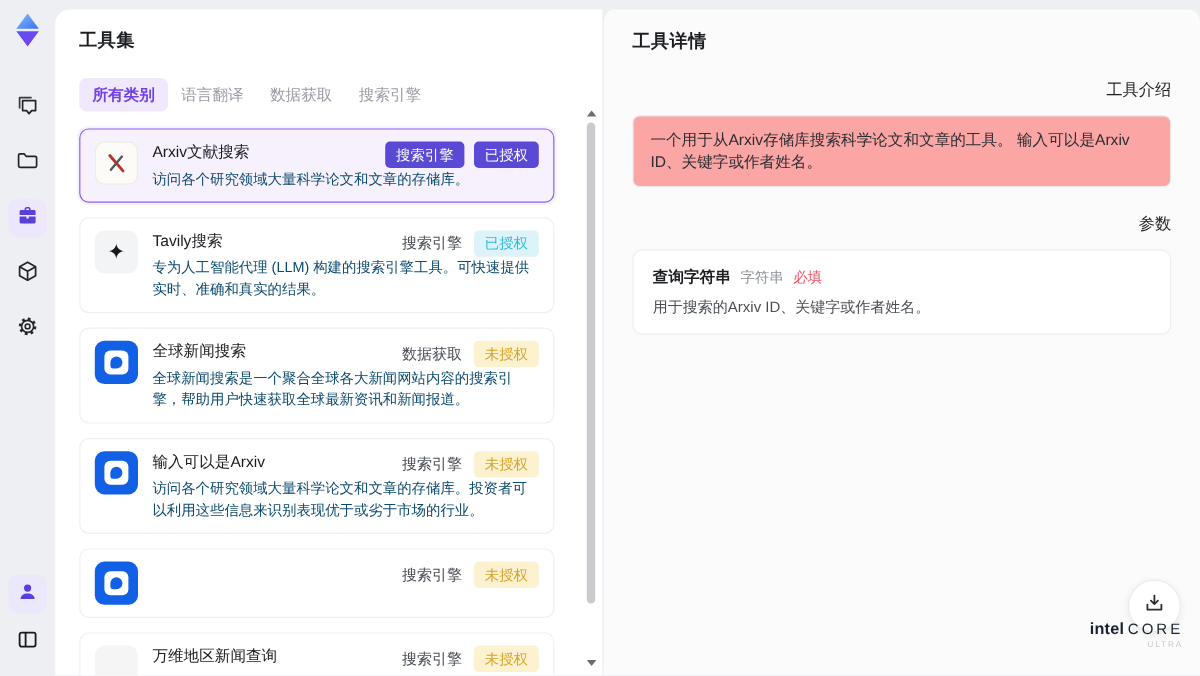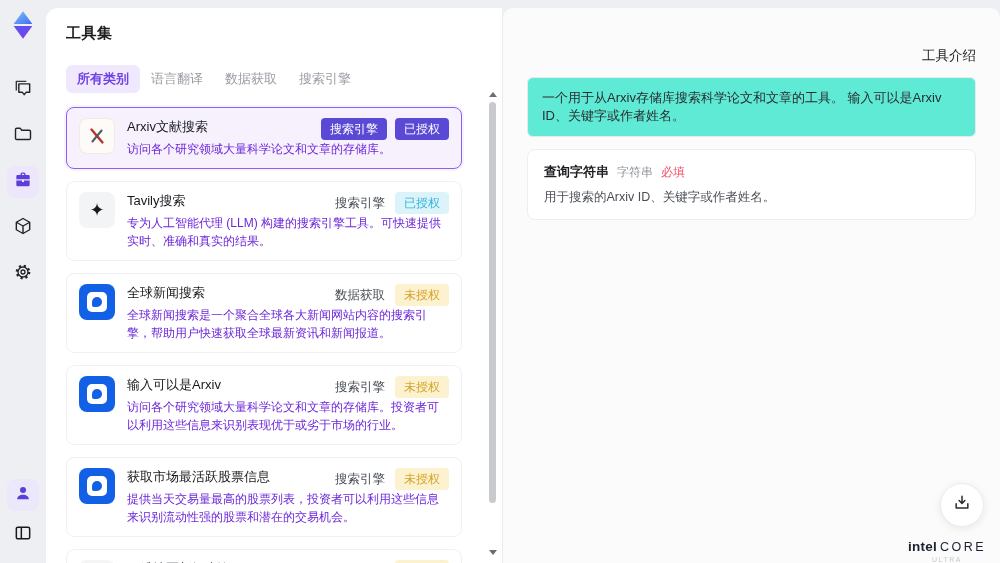--- a/index.html
+++ b/index.html
@@ -43,54 +43,54 @@
                display:flex; align-items:center; justify-content:center; font-size:18px; }
   .tool-icon.arxiv { background:#fdfbf7; border:1px solid #f0ece2; }
   .tool-icon.tavily { background:#f3f4f6; color:#17191c; }
   .tool-icon.blue { background:#1160e6; }
   .tool-icon.blue .inner { width:20px; height:20px; background:#fff; border-radius:5px;
                display:flex; align-items:center; justify-content:center; }
   .tool-icon.blue .dot { width:10px; height:10px; background:#1160e6; border-radius:50% 50% 50% 2px; }
   .tool-icon.news { background:#f5f5f6; }
   .tool-main { flex:1; min-width:0; }
   .tool-name { font-size:13px; font-weight:400; color:#17191d; }
-  .tool-desc { font-size:12px; color:#6d28d9; line-height:1.5; margin-top:4px; padding-right:4px; }
+  .tool-desc { font-size:12px; color:#0c4a6e; line-height:1.5; margin-top:4px; padding-right:4px; }
   .tool-tags { position:absolute; top:10px; right:12px; display:flex; gap:10px; align-items:center; }
   .tag-cat { font-size:12.5px; color:#484d55; }
   .tag { font-size:12px; padding:2.5px 9px; border-radius:4px; white-space:nowrap; }
   .tag.filled { background:#5a49d4; color:#fff; }
   .tag.auth-ok { background:#ddf3fa; color:#33b7da; }
   .tag.auth-no { background:#fcf2d0; color:#d5a32a; }
   .tool-card.selected .tool-tags { gap:8px; }
 
   
   .vscroll { position:absolute; right:5px; top:84px; bottom:8px; width:9px; }
   .vscroll .arr { width:0; height:0; border-left:4px solid transparent; border-right:4px solid transparent; margin:0 auto; }
   .vscroll .arr.up { border-bottom:5px solid #6a6d72; }
   .vscroll .arr.down { border-top:5px solid #6a6d72; position:absolute; bottom:0; left:0; right:0; margin:auto; }
   .vscroll .thumb { position:absolute; top:10px; bottom:52px; left:1px; width:7px;
                     background:#c9cacd; border-radius:4px; }
 
   
   .section-h { font-size:13.5px; font-weight:400; margin-top:22px;text-align:right; }
-  .intro-box { margin-top:12px; background:#5eead4; border:1px solid #e9e9ec; border-radius:6px;
+  .intro-box { margin-top:12px; background:#fca5a5; border:1px solid #e9e9ec; border-radius:6px;
                padding:11px 14px; font-size:13px; color:#2a2d31; }
   .param-card { margin-top:12px; background:#fff; border:1px solid #eeeef1; border-radius:8px;
                 padding:13px 16px; }
   .param-head { display:flex; align-items:baseline; gap:8px;text-align:right; }
   .param-name { font-size:13px; font-weight:700; }
   .param-type { font-size:12px; color:#8b9097; }
   .param-req { font-size:12px; color:#f25068; }
   .param-desc { font-size:12.5px; color:#4b4f55; margin-top:8px; }
 
   
   .fab { position:absolute; right:16px; bottom:36px; width:44px; height:44px; border-radius:50%;
          background:#fff; border:1px solid #ececee; box-shadow:0 2px 8px rgba(0,0,0,.08);
          display:flex; align-items:center; justify-content:center; cursor:pointer; }
-  .brand { position:absolute; right:14px; bottom:0; text-align:center; line-height:1;
+  .brand { position:absolute; right:14px; bottom:22px; text-align:right; line-height:1;
            color:#19222e; white-space:nowrap; }
   .brand .i { font-size:13.5px; font-weight:700; letter-spacing:.2px; }
   .brand .c { font-size:12.5px; font-weight:400; letter-spacing:2.5px; margin-left:3px; }
   .brand .sub { display:block; font-size:7px; color:#c6c8cb; letter-spacing:1.5px; margin-top:2px; }
 </style>
 </head>
 <body>
 
 <div class="rail">
   <div class="logo">
@@ -245,24 +245,20 @@
           <span class="tag auth-no">未授权</span>
         </div>
       </div>
 
       <div class="tool-card">
         <div class="tool-icon blue">
             <span class="inner">
               <span class="dot"></span>
             </span>
           </div>
-        <div class="tool-main">
-          <div class="tool-name">获取市场最活跃股票信息</div>
-          <div class="tool-desc">提供当天交易量最高的股票列表，投资者可以利用这些信息来识别流动性强的股票和潜在的交易机会。</div>
-        </div>
         <div class="tool-tags">
           <span class="tag-cat">搜索引擎</span>
           <span class="tag auth-no">未授权</span>
         </div>
       </div>
 
       <div class="tool-card" style="margin-bottom:0;">
         <div class="tool-icon news">
           
         </div>
@@ -278,24 +274,26 @@
     </div>
 
     <div class="vscroll">
       <div class="arr up"></div>
       <div class="thumb"></div>
       <div class="arr down"></div>
     </div>
   </div>
 
   <div class="right-panel">
+    <div class="panel-title">工具详情</div>
 
     <div class="section-h">工具介绍</div>
     <div class="intro-box">一个用于从Arxiv存储库搜索科学论文和文章的工具。 输入可以是Arxiv ID、关键字或作者姓名。</div>
 
+    <div class="section-h">参数</div>
     <div class="param-card">
       <div class="param-head">
         <span class="param-name">查询字符串</span>
         <span class="param-type">字符串</span>
         <span class="param-req">必填</span>
       </div>
       <div class="param-desc">用于搜索的Arxiv ID、关键字或作者姓名。</div>
     </div>
 
     <div class="fab">

